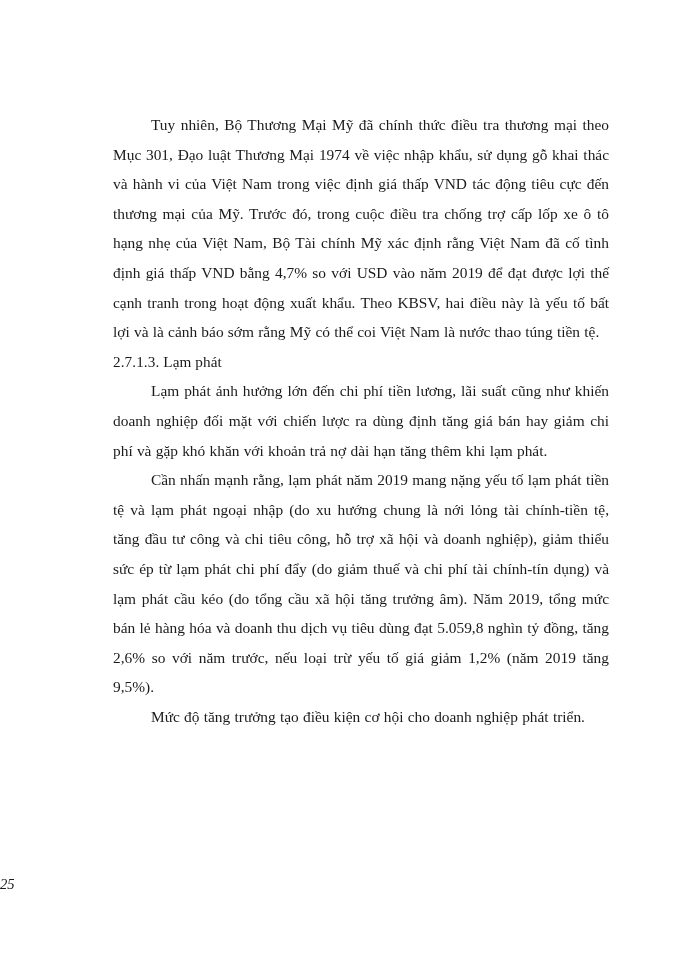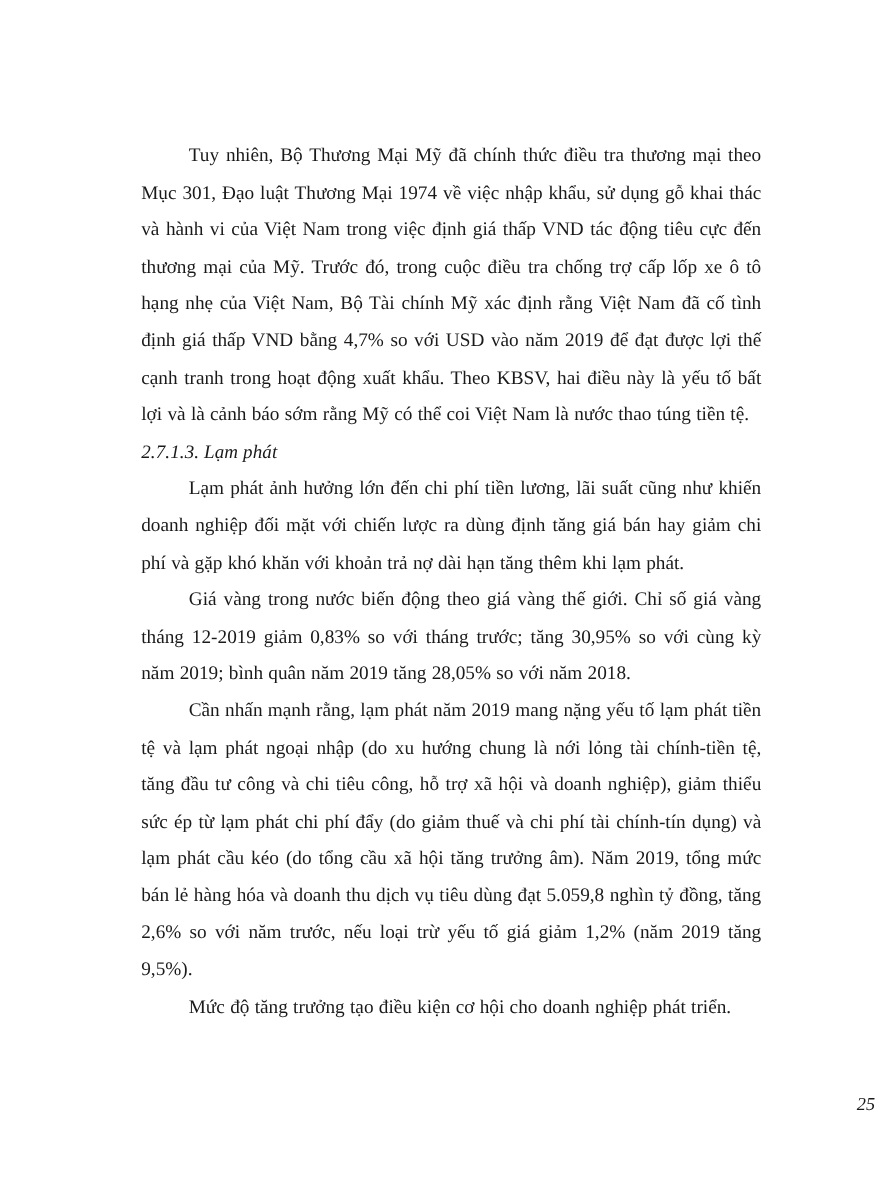--- a/index.html
+++ b/index.html
@@ -34,53 +34,51 @@
     text-align: justify;
     text-justify: inter-word;
     text-indent: 38px;
     word-spacing: 0.4px;
     hyphens: none;
   }
   .heading {
     margin: 0;
     font-size: 15.2px;
     line-height: 29.6px;
-    font-style: italic;
     font-weight: normal;
     text-align: left;
     text-indent: 0;
     letter-spacing: 0.1px;
   }
   .page-number {
     position: absolute;
     left: 0;
     right: 0;
     top: 875px;
-    text-align: right;
+    text-align: left;
     font-size: 14.6px;
     line-height: 18px;
     font-style: italic;
     font-family: Liberation Serif, serif;
   }
 </style>
 </head>
 <body>
 
 <div class="page">
 
   <div class="content">
 
     <p class="para">Tuy nhiên, Bộ Thương Mại Mỹ đã chính thức điều tra thương mại theo Mục 301, Đạo luật Thương Mại 1974 về việc nhập khẩu, sử dụng gỗ khai thác và hành vi của Việt Nam trong việc định giá thấp VND tác động tiêu cực đến thương mại của Mỹ. Trước đó, trong cuộc điều tra chống trợ cấp lốp xe ô tô hạng nhẹ của Việt Nam, Bộ Tài chính Mỹ xác định rằng Việt Nam đã cố tình định giá thấp VND bằng 4,7% so với USD vào năm 2019 để đạt được lợi thế cạnh tranh trong hoạt động xuất khẩu. Theo KBSV, hai điều này là yếu tố bất lợi và là cảnh báo sớm rằng Mỹ có thể coi Việt Nam là nước thao túng tiền tệ.</p>
 
     <h3 class="heading">2.7.1.3. Lạm phát</h3>
 
     <p class="para">Lạm phát ảnh hưởng lớn đến chi phí tiền lương, lãi suất cũng như khiến doanh nghiệp đối mặt với chiến lược ra dùng định tăng giá bán hay giảm chi phí và gặp khó khăn với khoản trả nợ dài hạn tăng thêm khi lạm phát.</p>
 
 
-    <p class="para">Giá vàng trong nước biến động theo giá vàng thế giới. Chỉ số giá vàng tháng 12-2019 giảm 0,83% so với tháng trước; tăng 30,95% so với cùng kỳ năm 2019; bình quân năm 2019 tăng 28,05% so với năm 2018.</p>
 
     <p class="para">Cần nhấn mạnh rằng, lạm phát năm 2019 mang nặng yếu tố lạm phát tiền tệ và lạm phát ngoại nhập (do xu hướng chung là nới lỏng tài chính-tiền tệ, tăng đầu tư công và chi tiêu công, hỗ trợ xã hội và doanh nghiệp), giảm thiểu sức ép từ lạm phát chi phí đẩy (do giảm thuế và chi phí tài chính-tín dụng) và lạm phát cầu kéo (do tổng cầu xã hội tăng trưởng âm). Năm 2019, tổng mức bán lẻ hàng hóa và doanh thu dịch vụ tiêu dùng đạt 5.059,8 nghìn tỷ đồng, tăng 2,6% so với năm trước, nếu loại trừ yếu tố giá giảm 1,2% (năm 2019 tăng 9,5%).</p>
 
 
     <p class="para">Mức độ tăng trưởng tạo điều kiện cơ hội cho doanh nghiệp phát triển.</p>
 
   </div>
 
   <div class="page-number">25</div>
 

